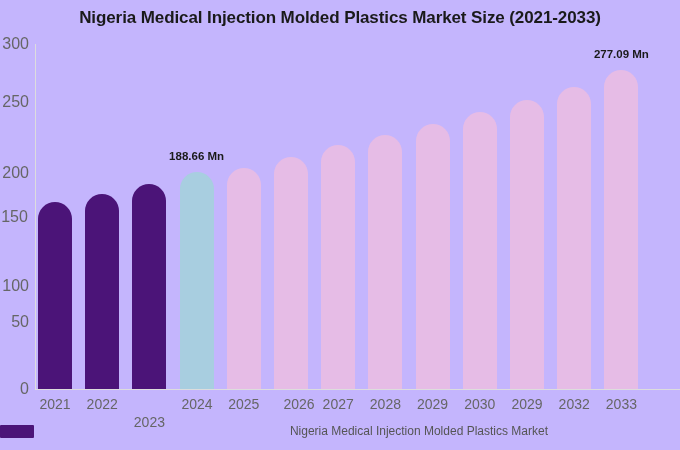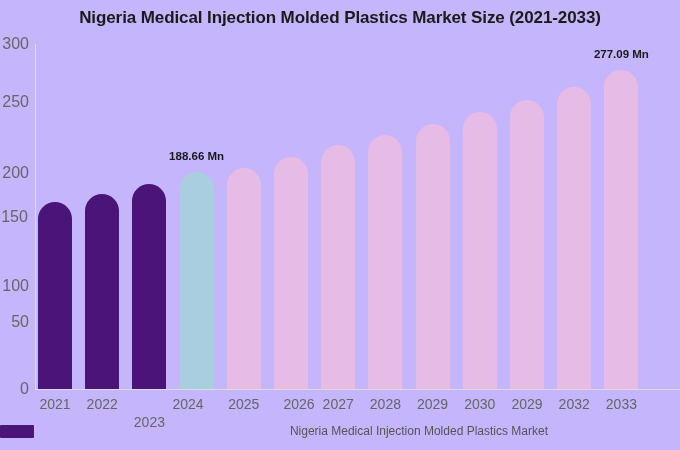--- a/index.html
+++ b/index.html
@@ -145,21 +145,21 @@
     </div>
 
   <div class="bars-layer" id="bars-layer">
       <div class="bar" style="left: 38px; top: 202.125px; width: 34px; height: 186.875px; background: rgb(75, 20, 120);"></div>
       <div class="xtick" style="left: 55px;">2021</div>
       <div class="bar" style="left: 85.2px; top: 193.5px; width: 34px; height: 195.5px; background: rgb(75, 20, 120);"></div>
       <div class="xtick" style="left: 102.2px;">2022</div>
       <div class="bar" style="left: 132.4px; top: 184.07px; width: 34px; height: 204.93px; background: rgb(75, 20, 120);"></div>
       <div class="xtick" style="left: 149.4px; margin-top: 18px;">2023</div>
       <div class="bar" style="left: 179.6px; top: 172.041px; width: 34px; height: 216.959px; background: rgb(168, 206, 224);"></div>
-      <div class="xtick" style="left: 188px;">2024</div>
+      <div class="xtick" style="left: 197px;">2024</div>
       <div class="bar-label" style="left: 196.6px; top: 150.041px;">188.66 Mn</div>
       <div class="bar" style="left: 226.8px; top: 168.2px; width: 34px; height: 220.8px; background: rgb(230, 188, 230);"></div>
       <div class="xtick" style="left: 243.8px;">2025</div>
       <div class="bar" style="left: 274px; top: 156.7px; width: 34px; height: 232.3px; background: rgb(230, 188, 230);"></div>
       <div class="xtick" style="left: 291px; margin-left: 8px;">2026</div>
       <div class="bar" style="left: 321.2px; top: 145.2px; width: 34px; height: 243.8px; background: rgb(230, 188, 230);"></div>
       <div class="xtick" style="left: 338.2px;">2027</div>
       <div class="bar" style="left: 368.4px; top: 134.85px; width: 34px; height: 254.15px; background: rgb(230, 188, 230);"></div>
       <div class="xtick" style="left: 385.4px;">2028</div>
       <div class="bar" style="left: 415.6px; top: 123.925px; width: 34px; height: 265.075px; background: rgb(230, 188, 230);"></div>

